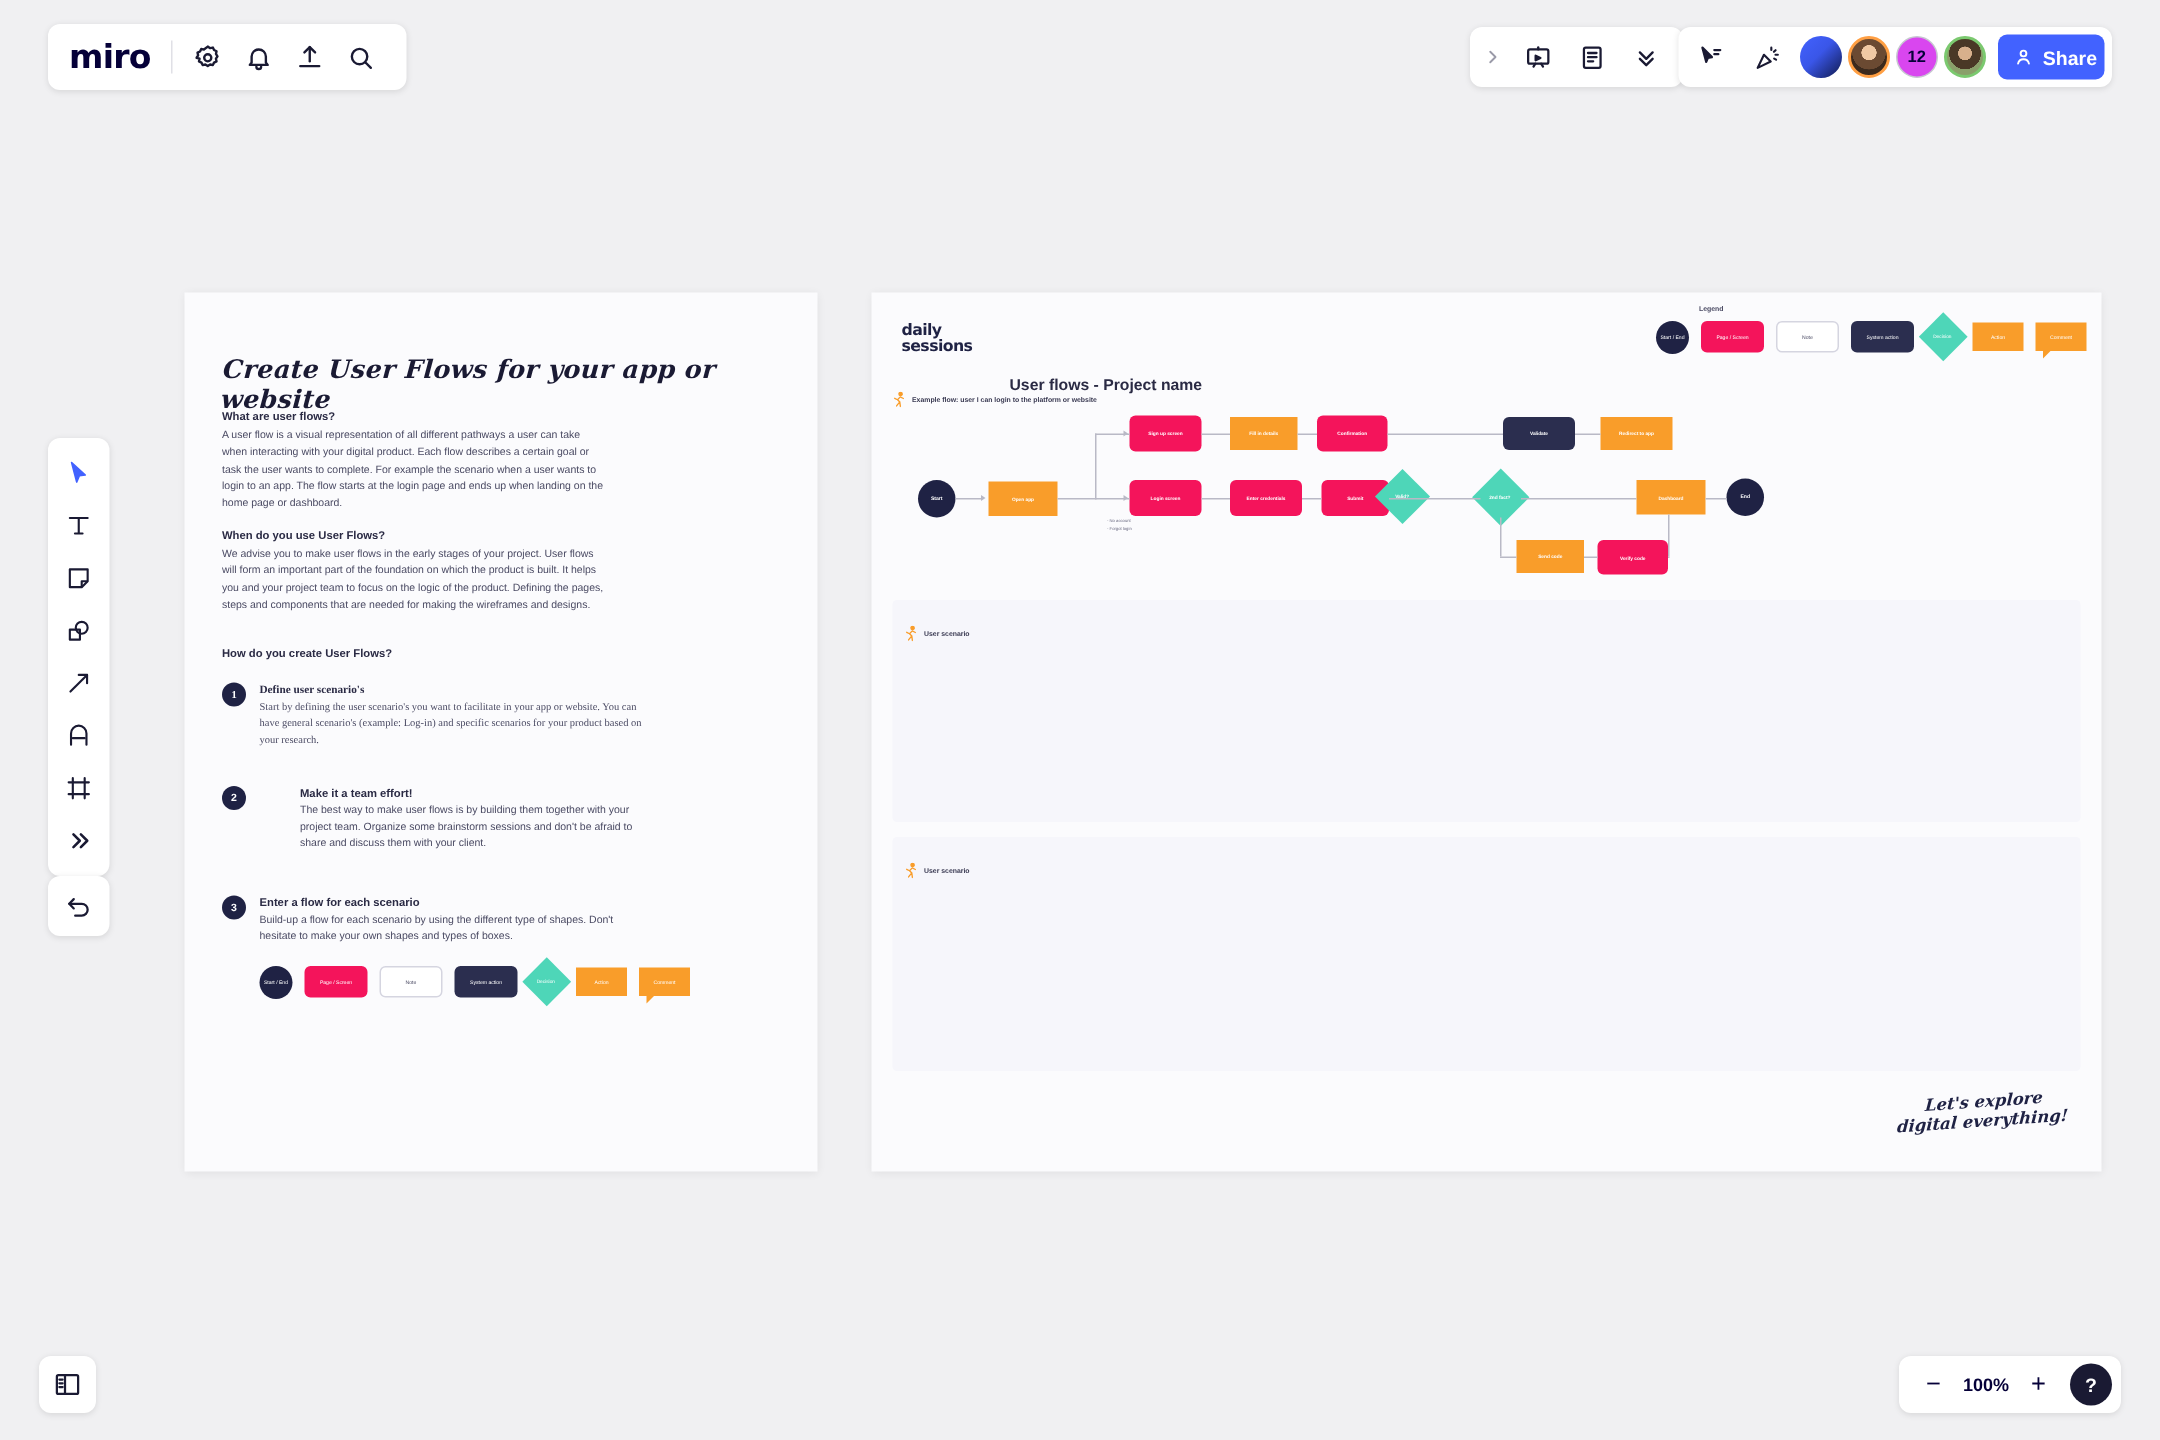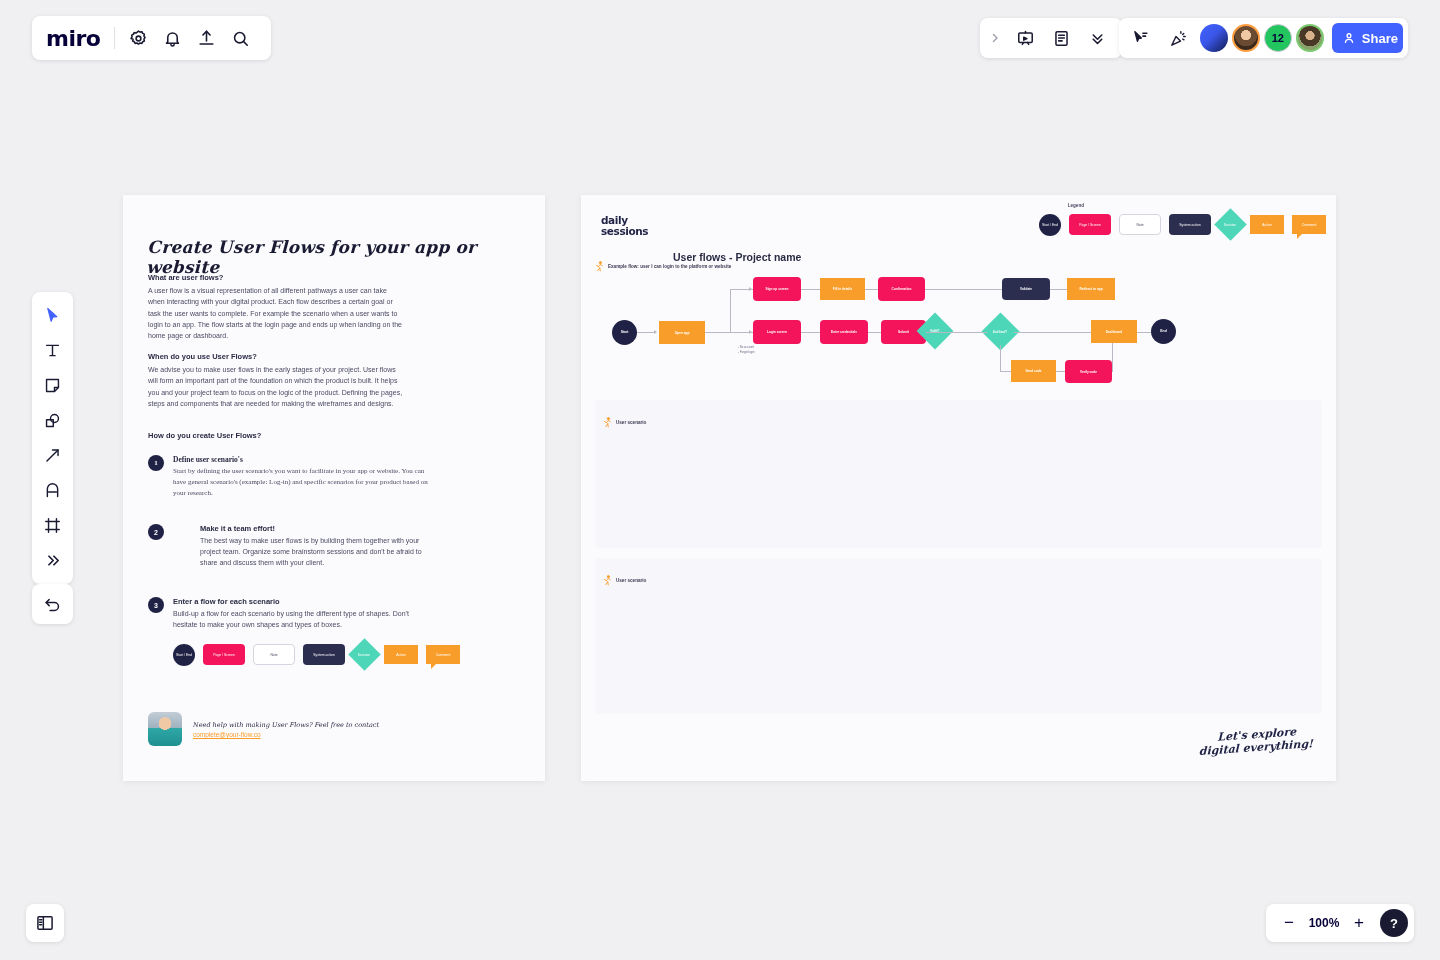--- a/index.html
+++ b/index.html
@@ -51,21 +51,21 @@
   }
   .chev-small { width:22px; height:34px; display:flex; align-items:center; justify-content:center; color:#9a9aa8; cursor:pointer;}
   .avatar { width: 28px; height:28px; border-radius:50%; position:relative; overflow:hidden; cursor:pointer; flex:none;}
   .av-blue { background: linear-gradient(135deg,#4262ff 0%,#3a56e8 45%,#101a4d 100%); }
   .av-ring { border: 2px solid #ff9f43; }
   .av-ring2 { border: 2px solid #7bc96f; }
   .av-photo1 { background: radial-gradient(circle at 50% 38%, #f0c9a4 0 26%, #6b4a32 27% 58%, #3c2a1d 59% 100%); }
   .av-photo2 { background: radial-gradient(circle at 50% 40%, #d8b08c 0 24%, #4a3826 25% 56%, #8aa06a 57% 100%); }
   .count-badge {
     width: 28px; height:28px; border-radius:50%;
-    border: 1.5px solid #c7c7d1; background:#22c55e;
+    border: 1.5px solid #c7c7d1; background:#d946ef;
     display:flex; align-items:center; justify-content:center;
     font-size: 11px; font-weight:700; color:#050038; cursor:pointer; flex:none;
   }
   .share-btn {
     height: 30px; background:#4262ff; color:#fff;
     border-radius: 6px; display:flex; align-items:center; gap:6px;
     padding: 0 5px 0 10px; font-size: 13px; font-weight:600;
     cursor:pointer; margin-left: 4px; border:none;
     font-family: "Liberation Sans", sans-serif;
   }
@@ -113,21 +113,21 @@
 
   
   .card-left {
     position:absolute; left:123px; top:195px;
     width: 422px; height: 586px;
     background:#fbfbfd;
     box-shadow: 0 1px 6px rgba(0,0,0,.07);
   }
   .card-right {
     position:absolute; left:581px; top:195px;
-    width: 755px; height: 586px;
+    width: 820px; height: 586px;
     background:#fbfbfd;
     box-shadow: 0 1px 6px rgba(0,0,0,.07);
   }
 
   
   .doc-title {
     position:absolute; left:25px; top:42px;
     font-family:"DejaVu Serif", serif;
     font-style: italic; font-weight:700;
     font-size: 17px; color:#1a1a33; letter-spacing:.2px;
@@ -426,27 +426,20 @@
     <div class="lg-red">Page / Screen</div>
     <div class="lg-white">Note</div>
     <div class="lg-dark">System action</div>
     <div class="lg-diamond">
         <span>Decision</span>
       </div>
     <div class="lg-orange">Action</div>
     <div class="lg-callout">Comment</div>
   </div>
 
-  <div class="author-wrap">
-    <div class="author-av"></div>
-    <div>
-      <div class="author-txt">Need help with making User Flows? Feel free to contact</div>
-      <div class="author-link">complete@your-flow.co</div>
-    </div>
-  </div>
 </div>
 
 <div class="card-right">
 
   <div class="brand">
     <div>daily</div>
     <div>sessions</div>
   </div>
   <div class="board-title">User flows - Project name</div>
 

